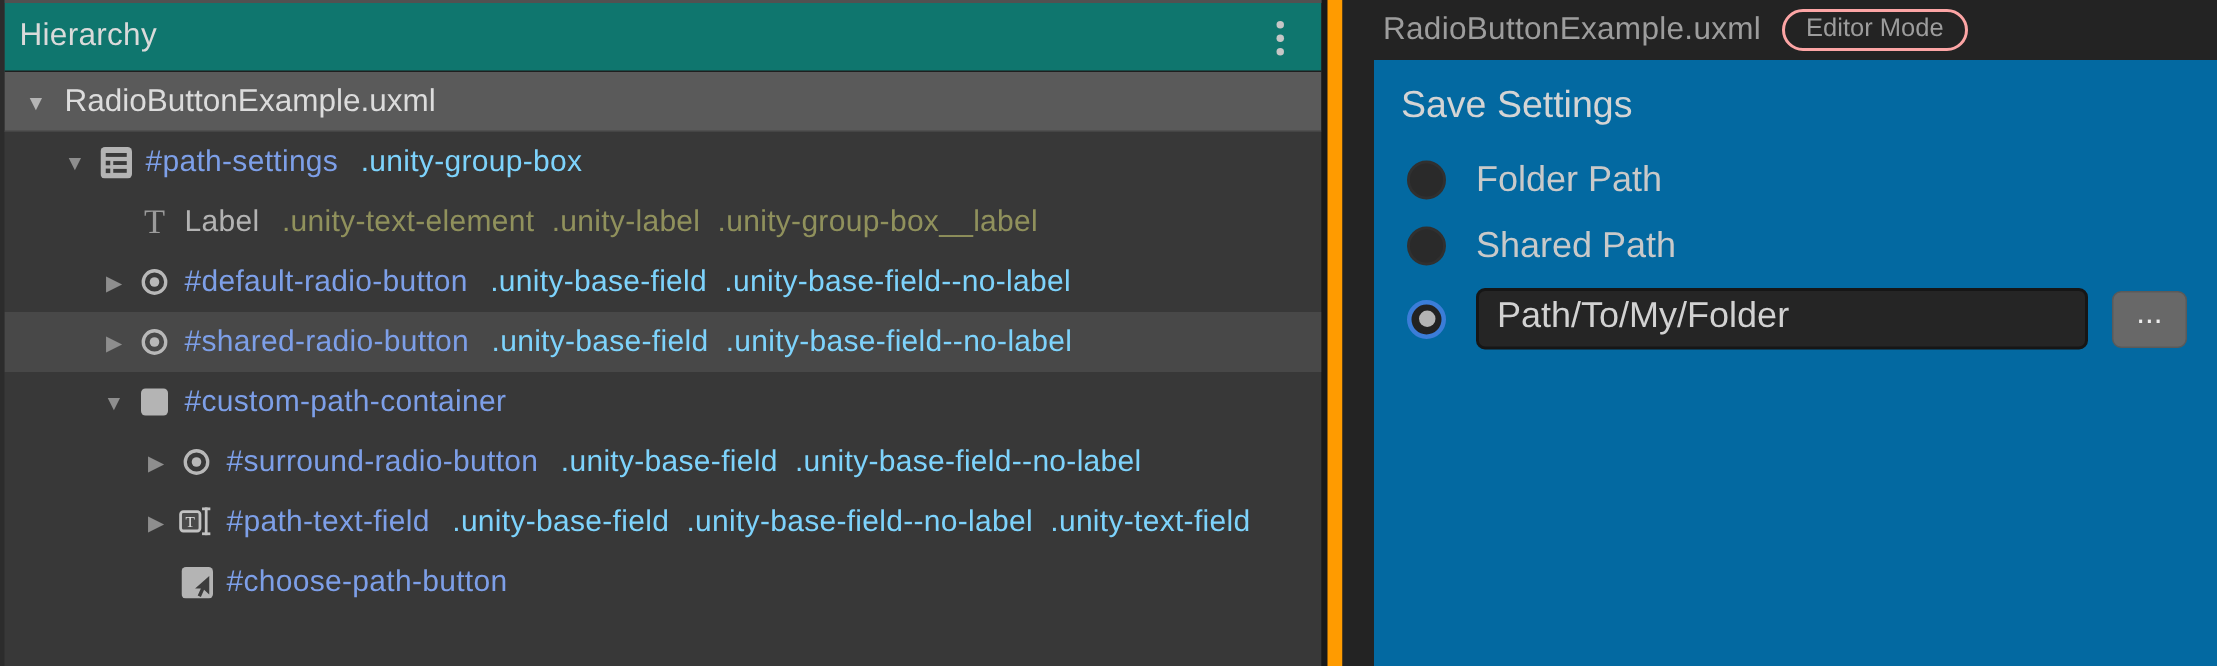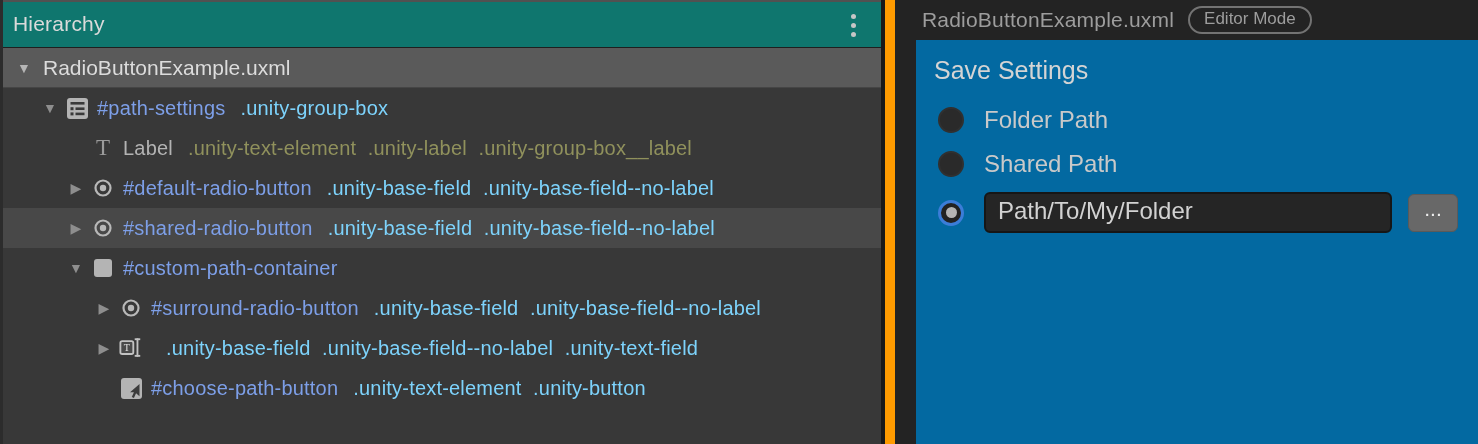--- a/index.html
+++ b/index.html
@@ -44,21 +44,21 @@
   .tree-row.dim .el-classes { color:#90915c; }
 
   
   .split-gap { position:absolute; left:881px; top:0; width:4px; height:444px; background:#191919; }
   .splitter { position:absolute; left:885px; top:0; width:10px; height:444px; background:#ff9b00; cursor:col-resize; }
 
   
   .right-panel { position:absolute; left:895px; top:0; width:583px; height:444px; background:#232323; overflow:hidden; }
   .vp-header { position:absolute; left:27px; top:6px; display:flex; align-items:center; gap:14px; }
   .vp-title { color:#9d9d9d; font-size:21px; letter-spacing:.2px; }
-  .mode-pill { border:2px solid #737373; border-radius:999px; color:#9d9d9d; font-size:17px;
+  .mode-pill { border:2px solid #fca5a5; border-radius:999px; color:#9d9d9d; font-size:17px;
                padding:1px 14px 3px; }
 
   .canvas { position:absolute; left:21px; top:40px; width:650px; height:404px; background:#0369a1; }
 
   .group-label { position:absolute; left:18px; top:16px; color:#d4d4d4; font-size:25px; }
   .radio-row { position:absolute; left:22px; display:flex; align-items:center; }
   .radio-row-1 { top:66px; }
   .radio-row-2 { top:110px; }
   .radio-row-3 { top:152px; }
   .radio { width:26px; height:26px; border-radius:50%; background:#2a2a2a; border:2px solid #303030;
@@ -174,35 +174,35 @@
         <span class="caret">▶</span>
         <span class="ticon tf-icon">
           <svg width="26" height="24" viewBox="0 0 26 24">
               <rect x="1.5" y="4.5" width="14" height="14" rx="2" fill="#4a4a4a" stroke="#c2c2c2" stroke-width="2"></rect>
               <text x="8.5" y="15.5" text-anchor="middle" font-family="Liberation Serif, DejaVu Serif, serif" font-size="11" fill="#e2e2e2">T</text>
               <rect x="17" y="1.5" width="6" height="2" fill="#c2c2c2"></rect>
               <rect x="19" y="1.5" width="2" height="20" fill="#c2c2c2"></rect>
               <rect x="17" y="19.5" width="6" height="2" fill="#c2c2c2"></rect>
             </svg>
         </span>
+        <span class="el-name">#path-text-field</span>
         <span class="el-classes">.unity-base-field  .unity-base-field--no-label  .unity-text-field</span>
       </div>
 
       <div class="tree-row d3">
         <span class="caret none">▶</span>
         <span class="ticon">
           <svg width="21" height="21" viewBox="0 0 21 21">
               <rect x="0" y="0" width="21" height="21" rx="3" fill="#b4b4b4"></rect>
               <g transform="translate(18.5,6) scale(-0.82,0.82)">
                 <path d="M0,0 L0,15 L4.2,11.2 L6.8,17 L9.4,15.8 L6.8,10.2 L11.5,10.2 Z" fill="#3c3c3c"></path>
               </g>
             </svg>
         </span>
         <span class="el-name">#choose-path-button</span>
-        <span class="el-classes">.unity-text-element  .unity-button</span>
       </div>
 
     </div>
   </div>
 
   <div class="split-gap"></div>
   <div class="splitter"></div>
 
   <div class="right-panel">
 

